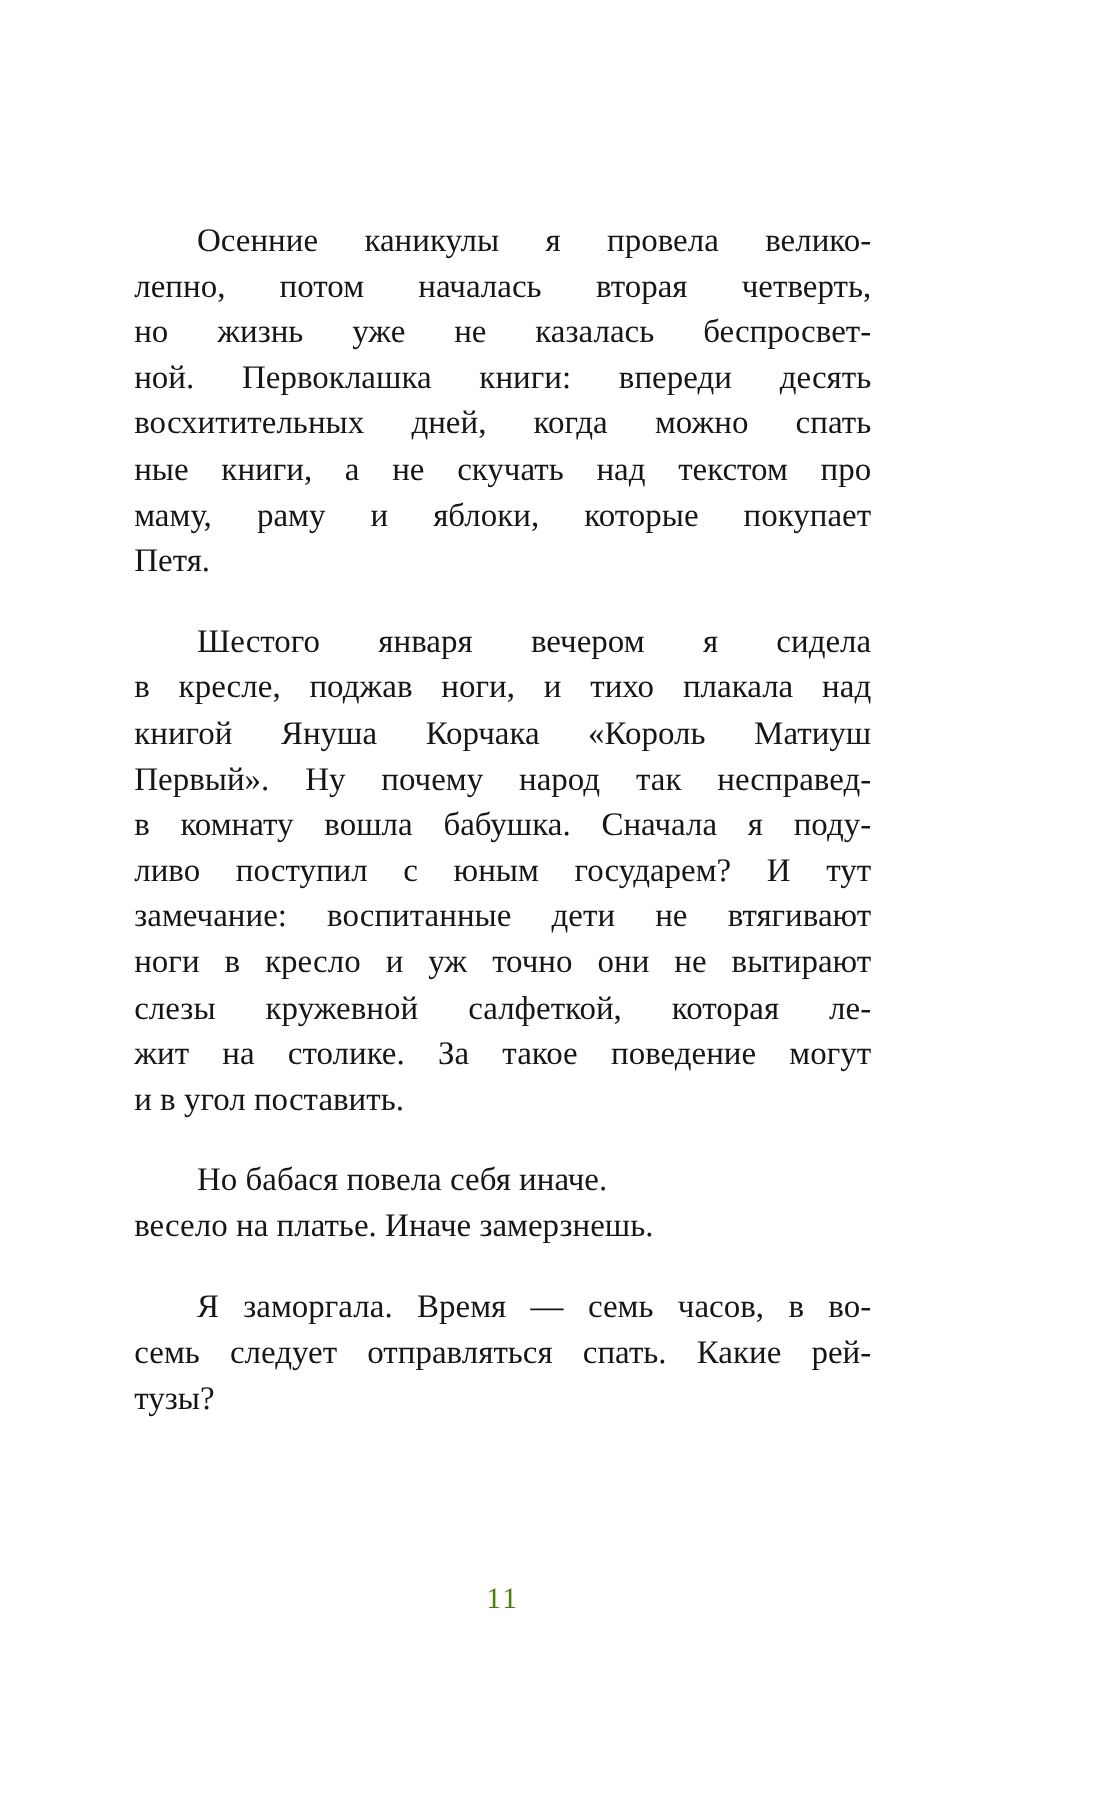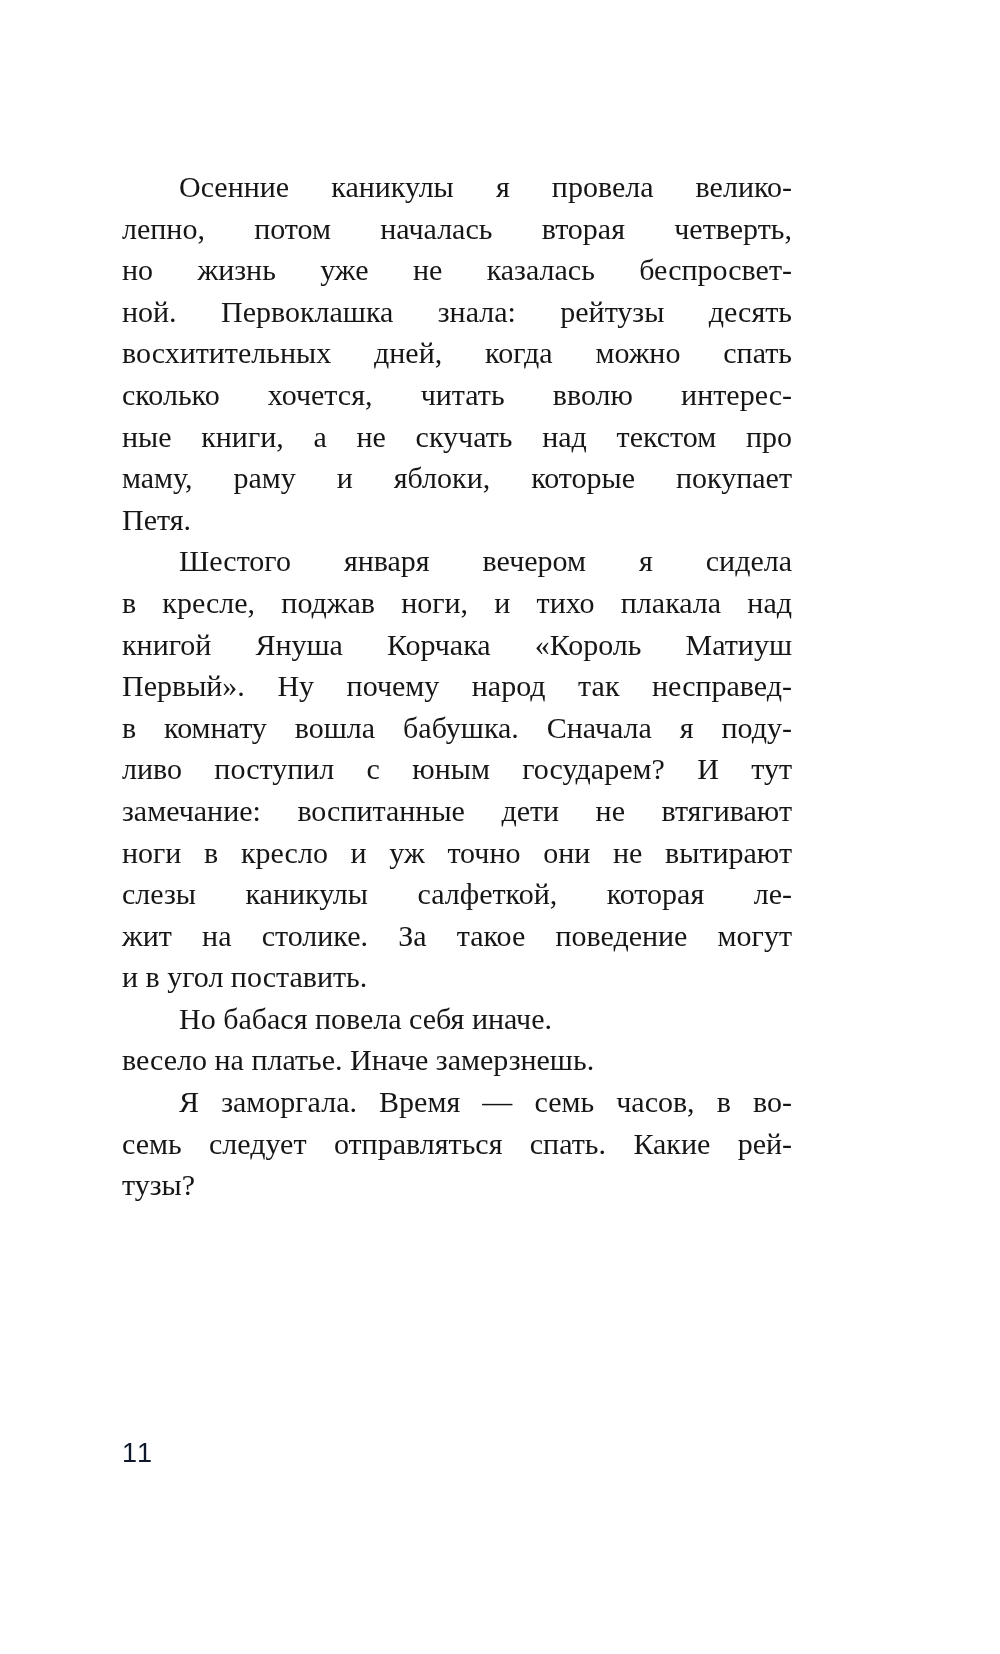--- a/index.html
+++ b/index.html
@@ -28,56 +28,56 @@
     text-align: justify;
     
     text-align-last: justify;
   }
   .line.last {
     text-align: right;
     text-align-last: left;
   }
   .line.indent {
     text-indent: 57px;
+    margin-top: 32px;
   }
   .folio {
     position: absolute;
     left: 122px;
     top: 1438px;
     width: 670px;
-    text-align: left;
-    font-family: Liberation Sans, sans-serif;
+    text-align: center;
+    font-family: Liberation Serif, serif;
     font-size: 27px;
     letter-spacing: 2px;
-    color: #0f172a;
+    color: #4d7c0f;
   }
 </style>
 </head>
 <body>
 
 <div class="page">
   <main class="text-block" id="text-block">
       <div class="line indent">Осенние каникулы я провела велико-</div>
       <div class="line">лепно, потом началась вторая четверть,</div>
       <div class="line">но жизнь уже не казалась беспросвет-</div>
-      <div class="line">ной. Первоклашка знала: рейтузы десять</div>
+      <div class="line">ной. Первоклашка книги: впереди десять</div>
       <div class="line">восхитительных дней, когда можно спать</div>
-      <div class="line">сколько хочется, читать вволю интерес-</div>
       <div class="line">ные книги, а не скучать над текстом про</div>
       <div class="line">маму, раму и яблоки, которые покупает</div>
       <div class="line last">Петя.</div>
       <div class="line indent">Шестого января вечером я сидела</div>
       <div class="line">в кресле, поджав ноги, и тихо плакала над</div>
       <div class="line">книгой Януша Корчака «Король Матиуш</div>
       <div class="line">Первый». Ну почему народ так несправед-</div>
       <div class="line">в комнату вошла бабушка. Сначала я поду-</div>
       <div class="line">ливо поступил с юным государем? И тут</div>
       <div class="line">замечание: воспитанные дети не втягивают</div>
       <div class="line">ноги в кресло и уж точно они не вытирают</div>
-      <div class="line">слезы каникулы салфеткой, которая ле-</div>
+      <div class="line">слезы кружевной салфеткой, которая ле-</div>
       <div class="line">жит на столике. За такое поведение могут</div>
       <div class="line last">и в угол поставить.</div>
       <div class="line indent last">Но бабася повела себя иначе.</div>
       <div class="line last">весело на платье. Иначе замерзнешь.</div>
       <div class="line indent">Я заморгала. Время — семь часов, в во-</div>
       <div class="line">семь следует отправляться спать. Какие рей-</div>
       <div class="line last">тузы?</div>
     </main>
   <footer class="folio">11</footer>
 </div>

